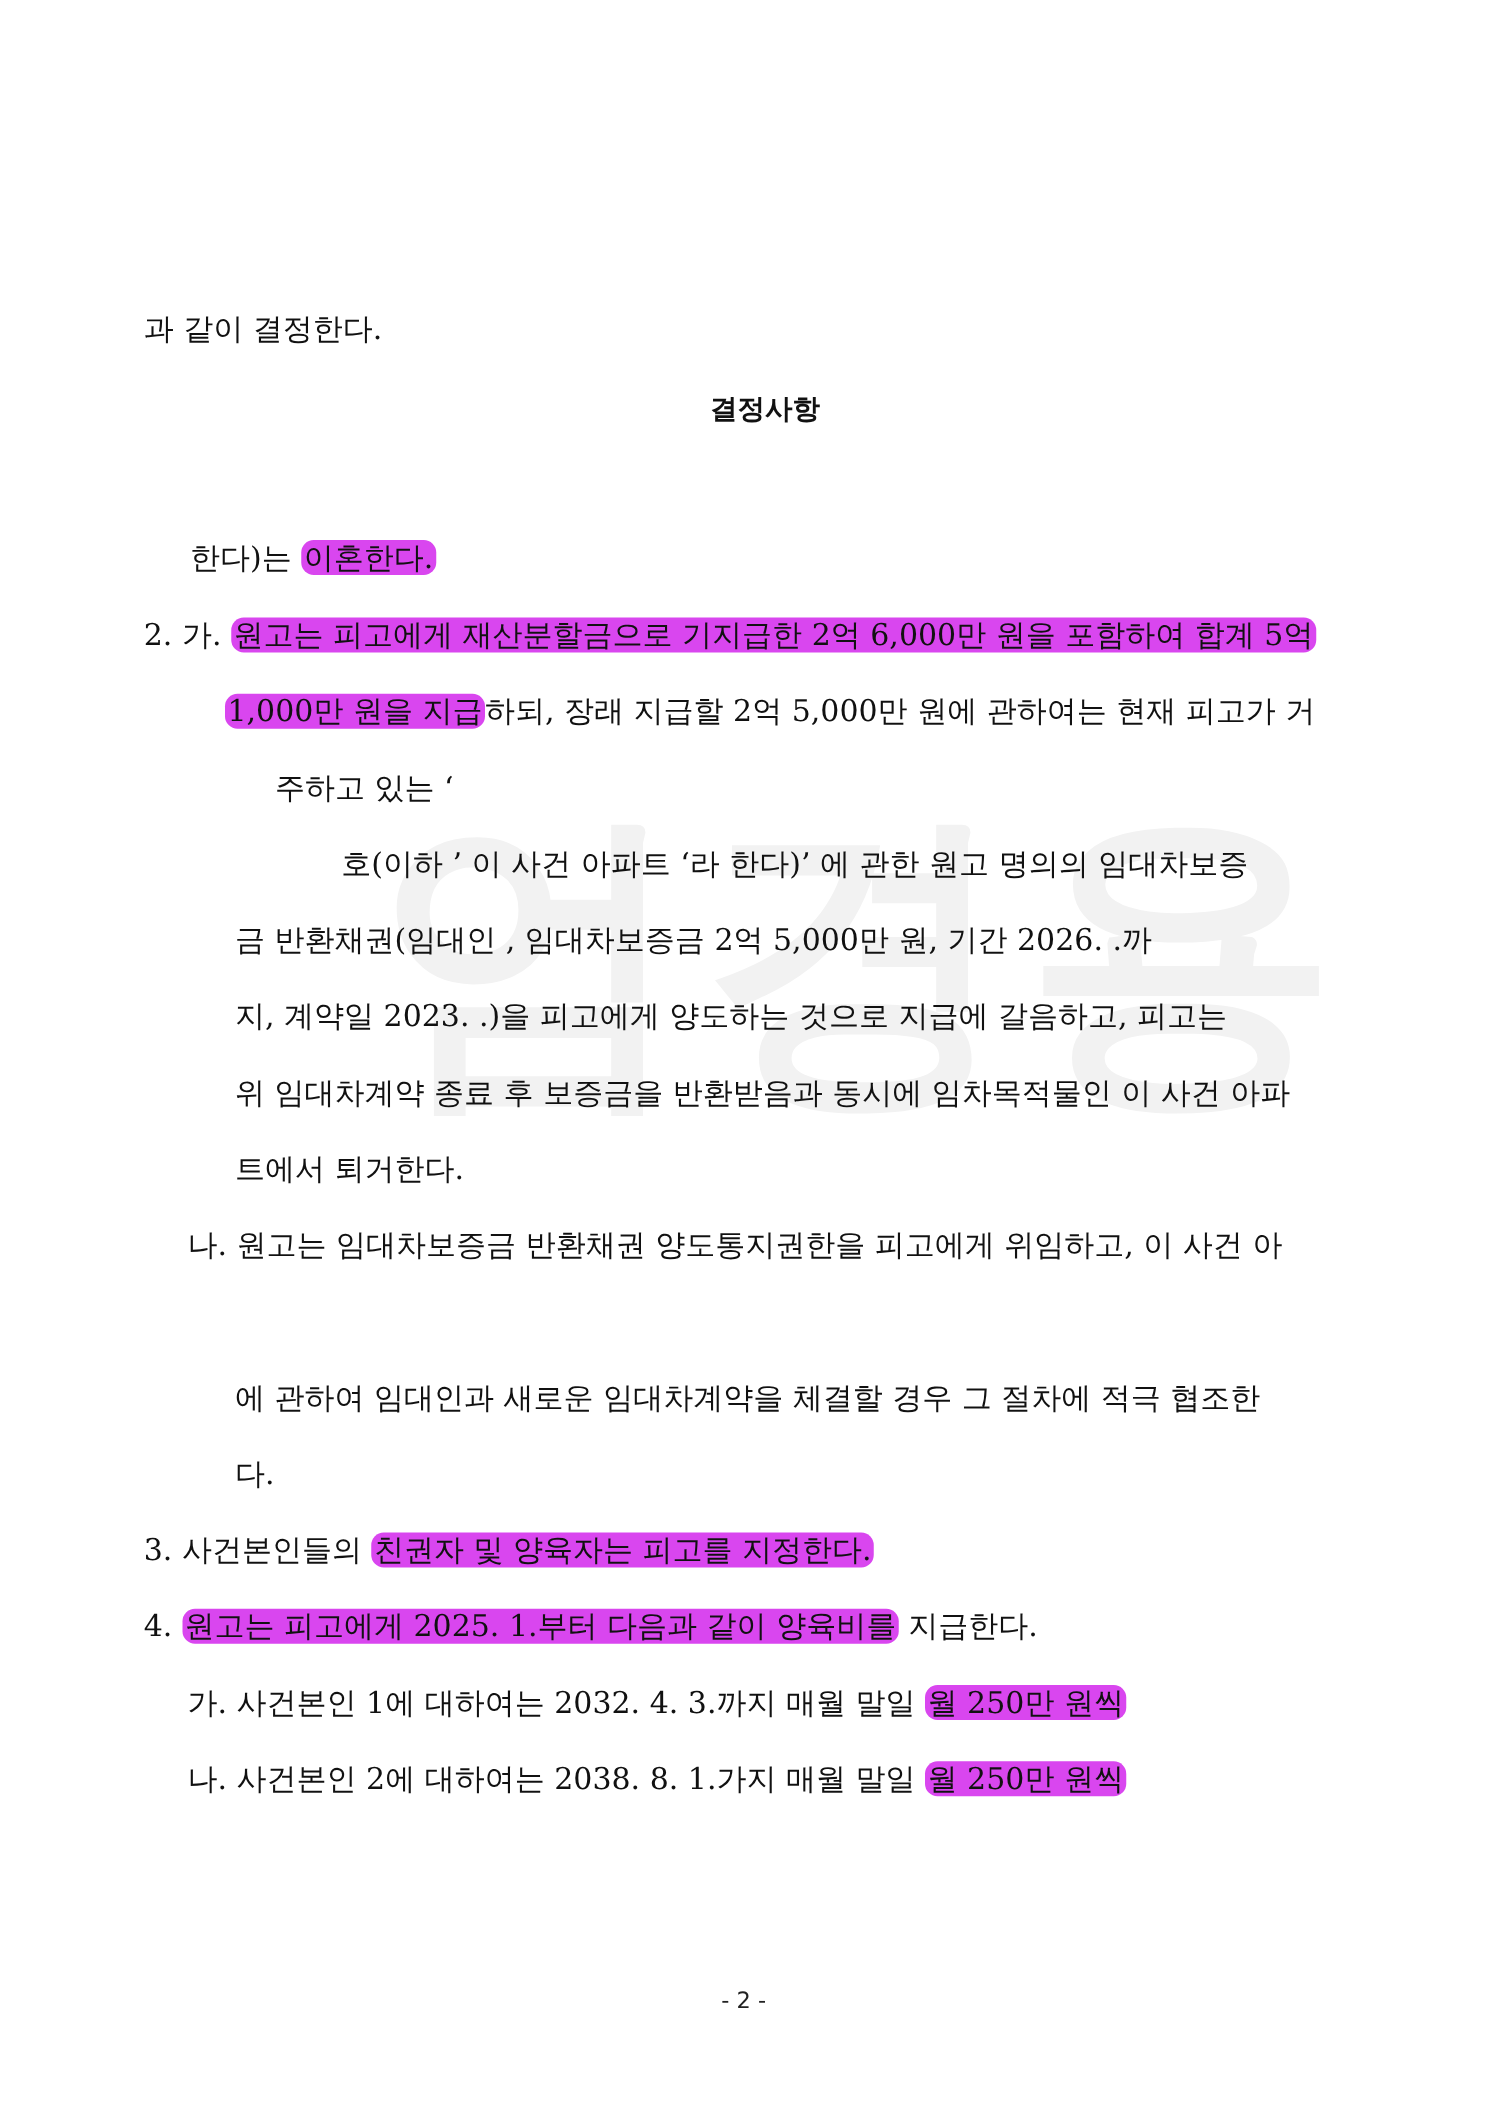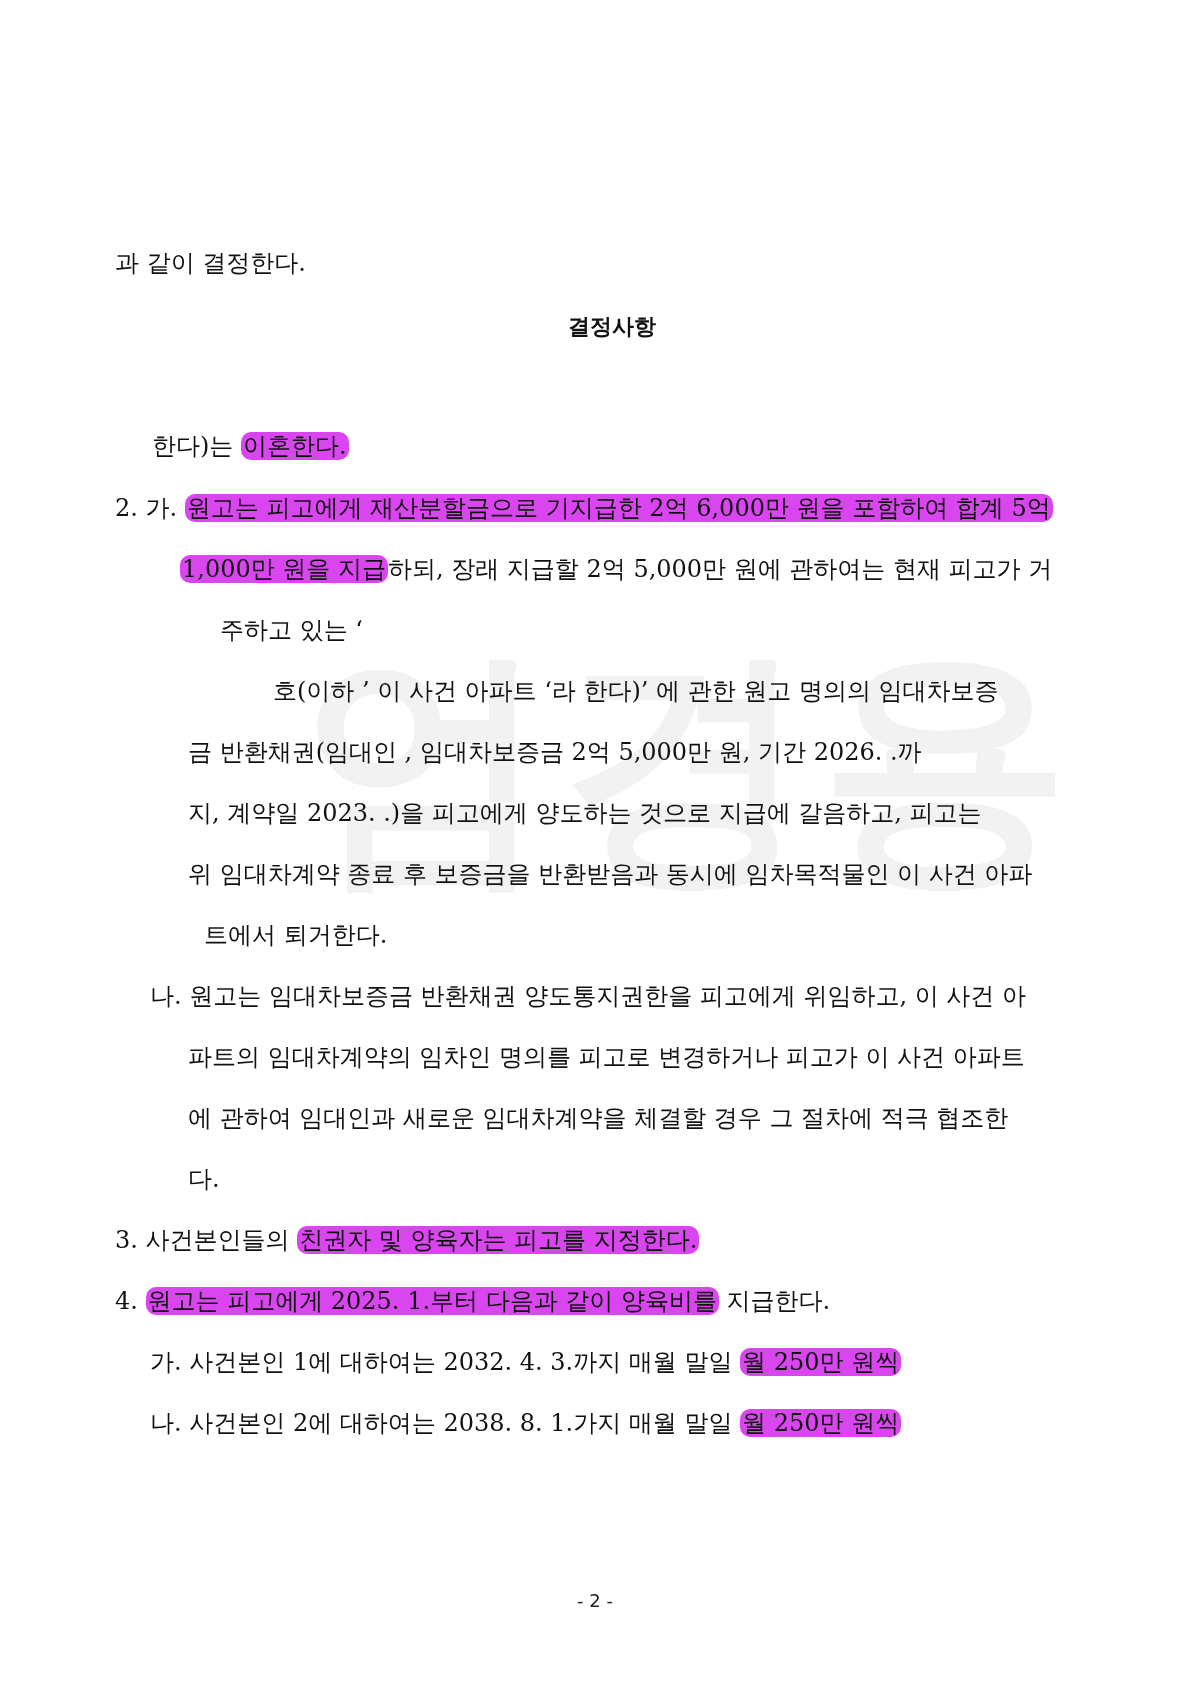--- a/index.html
+++ b/index.html
@@ -35,24 +35,23 @@
     <span>2. 가. </span><span class="hl">원고는 피고에게 재산분할금으로 기지급한 2억 6,000만 원을 포함하여 합계 5억</span>
   </div>
   <div class="line" style="left:180px; top:553px;">
     <span class="hl">1,000만 원을 지급</span><span>하되, 장래 지급할 2억 5,000만 원에 관하여는 현재 피고가 거</span>
   </div>
   <div class="line" style="left:196px; top:614px;margin-left:24px;">주하고 있는 ‘</div>
   <div class="line" style="left:273px; top:675px;">호(이하 ’ 이 사건 아파트 ‘라 한다)’ 에 관한 원고 명의의 임대차보증</div>
   <div class="line" style="left:188px; top:736px;">금 반환채권(임대인           , 임대차보증금 2억 5,000만 원, 기간 2026.        .까</div>
   <div class="line" style="left:188px; top:797px;">지, 계약일 2023.          .)을 피고에게 양도하는 것으로 지급에 갈음하고, 피고는</div>
   <div class="line" style="left:188px; top:858px;">위 임대차계약 종료 후 보증금을 반환받음과 동시에 임차목적물인 이 사건 아파</div>
-  <div class="line" style="left:204px; top:919px;">트에서 퇴거한다.</div>
+  <div class="line" style="left:188px; top:919px;">트에서 퇴거한다.</div>
 
   <div class="line" style="left:150px; top:980px;">나. 원고는 임대차보증금 반환채권 양도통지권한을 피고에게 위임하고, 이 사건 아</div>
-  <div class="line" style="left:188px; top:1041px;">파트의 임대차계약의 임차인 명의를 피고로 변경하거나 피고가 이 사건 아파트</div>
   <div class="line" style="left:188px; top:1102px;">에 관하여 임대인과 새로운 임대차계약을 체결할 경우 그 절차에 적극 협조한</div>
   <div class="line" style="left:188px; top:1163px;">다.</div>
 
   <div class="line" style="left:115px; top:1224px;">
     <span>3. 사건본인들의 </span><span class="hl">친권자 및 양육자는 피고를 지정한다.</span>
   </div>
 
   <div class="line" style="left:115px; top:1285px;">
     <span>4. </span><span class="hl">원고는 피고에게 2025. 1.부터 다음과 같이 양육비를</span><span> 지급한다.</span>
   </div>

